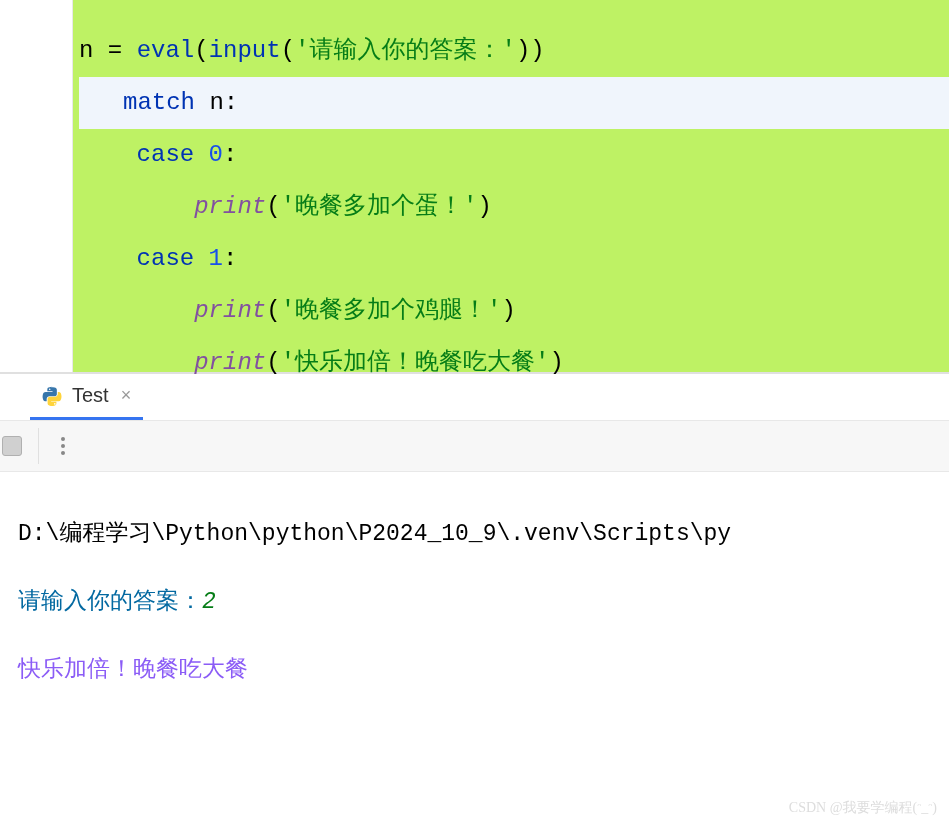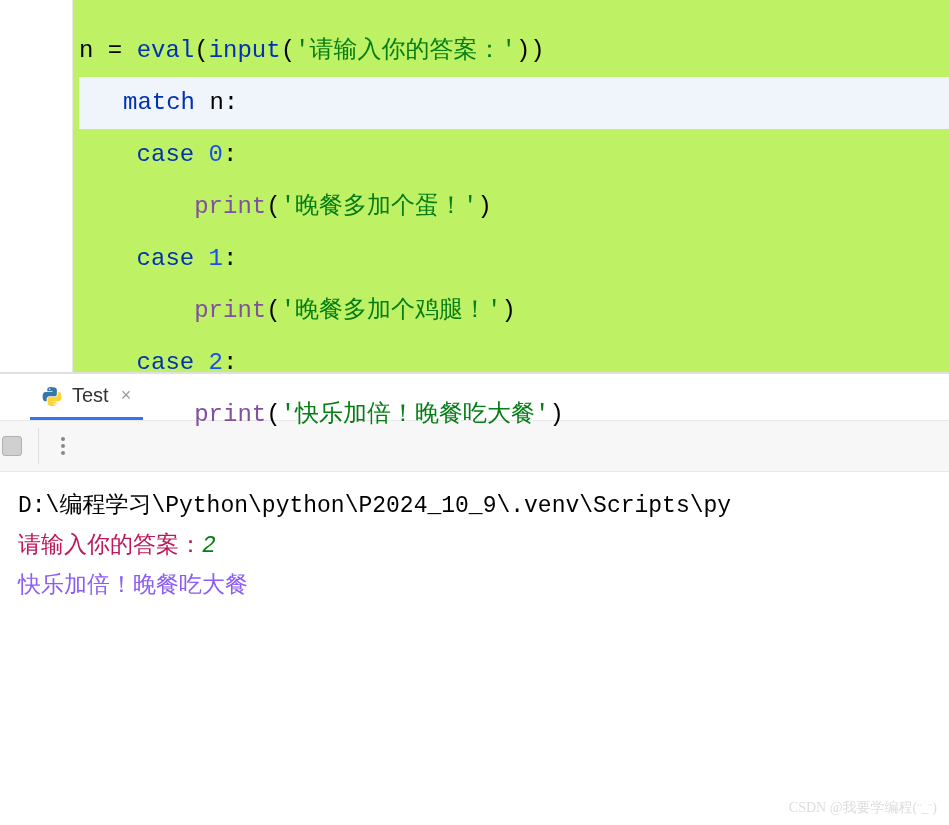--- a/index.html
+++ b/index.html
@@ -34,21 +34,21 @@
     .code-line {
       white-space: pre;
       font-family: "Consolas", "Monaco", "Courier New", monospace;
     }
     .highlighted-line {
       background: #f0f5fc;
     }
     .kw-match { color: #0033b3; padding-left: 44px; }
     .kw-case { color: #0033b3; }
     .fn-builtin { color: #0033b3; }
-    .fn-print { color: #8250a0; }
+    .fn-print { color: #8250a0; font-style: italic; }
     .str { color: #067d17; }
     .num { color: #1750eb; }
     .var { color: #000000; }
     .op { color: #000000; }
     .paren { color: #000000; }
     
     .console-panel {
       border-top: 2px solid #e0e0e0;
       height: 334px;
       background: #ffffff;
@@ -120,23 +120,24 @@
       display: block;
     }
     .console-output {
       padding: 14px 18px;
       font-size: 23px;
       line-height: 40px;
       font-family: "Consolas", "Monaco", "Courier New", monospace;
     }
     .console-line {
       white-space: pre;
+      margin-top: 28px;
     }
     .path-text { color: #000000; }
-    .prompt-text { color: #be185d; }
+    .prompt-text { color: #0369a1; }
     .input-val { color: #067d17; font-style: italic; }
     .output-text { color: #8b5cf6; }
     .watermark {
       position: absolute;
       bottom: 8px;
       right: 12px;
       font-size: 14px;
       color: #dddddd;
       font-family: Liberation Serif, serif;
     }
@@ -146,21 +147,20 @@
 
 <div class="editor-area">
   <div class="gutter"></div>
   <div class="code-content">
     <div class="code-line"><span class="var">n</span><span class="op"> = </span><span class="fn-builtin">eval</span><span class="paren">(</span><span class="fn-builtin">input</span><span class="paren">(</span><span class="str">'请输入你的答案：'</span><span class="paren">))</span></div>
     <div class="code-line highlighted-line"><span class="kw-match">match</span><span class="var"> n</span><span class="op">:</span></div>
     <div class="code-line">    <span class="kw-case">case</span><span class="num"> 0</span><span class="op">:</span></div>
     <div class="code-line">        <span class="fn-print">print</span><span class="paren">(</span><span class="str">'晚餐多加个蛋！'</span><span class="paren">)</span></div>
     <div class="code-line">    <span class="kw-case">case</span><span class="num"> 1</span><span class="op">:</span></div>
     <div class="code-line">        <span class="fn-print">print</span><span class="paren">(</span><span class="str">'晚餐多加个鸡腿！'</span><span class="paren">)</span></div>
-    <div class="code-line">    <span class="kw-case">case</span><span class="num"> 2</span><span class="op">:</span></div>
     <div class="code-line">        <span class="fn-print">print</span><span class="paren">(</span><span class="str">'快乐加倍！晚餐吃大餐'</span><span class="paren">)</span></div>
   </div>
 </div>
 
 <div class="console-panel">
   <div class="tab-bar">
     <div class="tab">
       <svg class="python-icon" viewBox="0 0 24 24">
         <path fill="#3776ab" d="M11.5 2c-1.5 0-3 .2-4.3.6-1.2.4-1.4 1.1-1.4 2.5v1.8h5.7v.7H4c-1.4 0-2.6.9-3 2.5-.4 1.9-.5 3.1 0 5 .3 1.5 1 2.5 2.4 2.5h1.7v-2.2c0-1.6 1.4-3 3-3h5.7c1.3 0 2.4-1.1 2.4-2.4V5.1c0-1.3-1.1-2.2-2.4-2.4-1.6-.3-3.3-.4-4.3-.3zm-3.1 1.7c.5 0 .9.4.9.9s-.4.9-.9.9-.9-.4-.9-.9.4-.9.9-.9z"></path>
         <path fill="#ffd43b" d="M17.2 7.6v2.2c0 1.7-1.4 3.1-3 3.1H8.5c-1.3 0-2.4 1.1-2.4 2.4v4.8c0 1.3 1.1 2 2.4 2.4 1.5.4 3 .5 4.8 0 1.2-.3 2.4-1 2.4-2.4v-1.8H10v-.7h8.5c1.4 0 1.9-1 2.4-2.5.5-1.5.5-3 0-5-.4-1.5-1-2.5-2.4-2.5h-1.3zm-3.2 12.1c.5 0 .9.4.9.9s-.4.9-.9.9-.9-.4-.9-.9.4-.9.9-.9z"></path>

